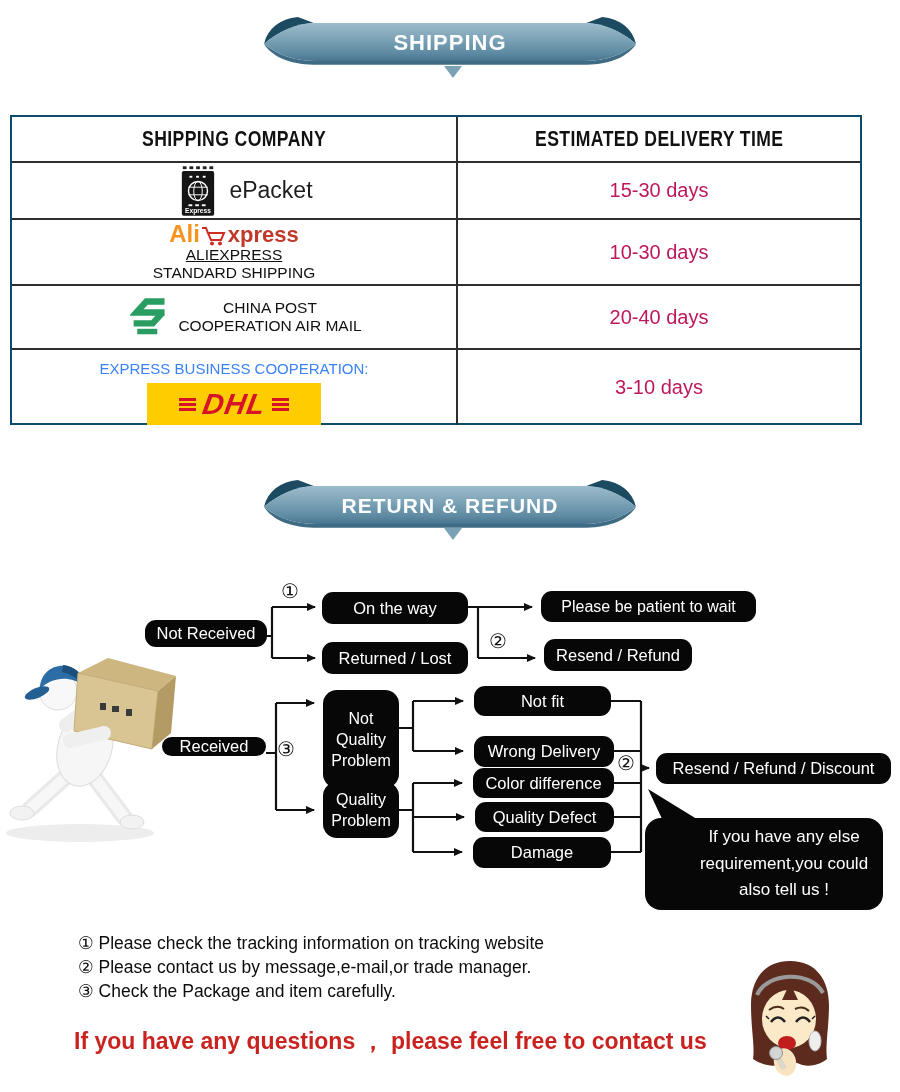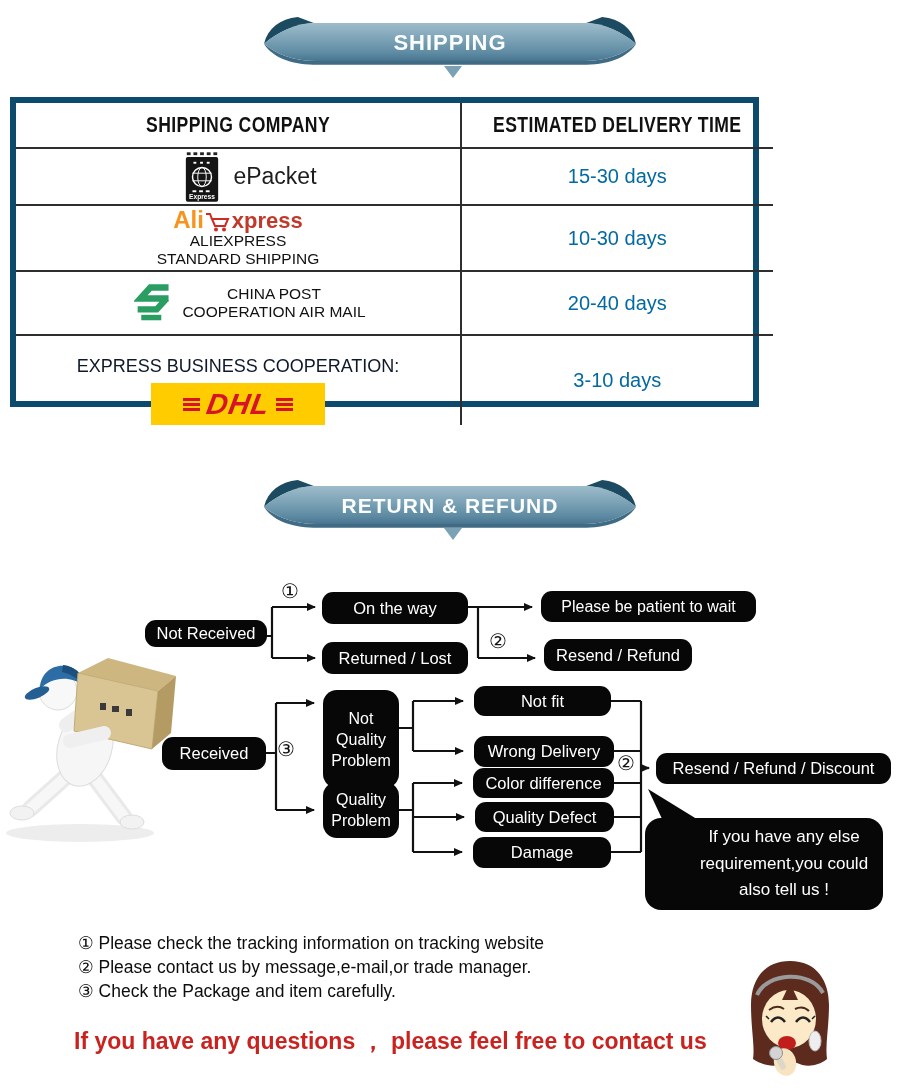--- a/index.html
+++ b/index.html
@@ -9,38 +9,38 @@
   
   .ribbon{position:absolute;width:388px;height:52px;}
   .ribbon svg{position:absolute;left:0;top:0;}
   .ribbon-label{position:absolute;left:0;top:6px;right:0;bottom:0;display:flex;
     align-items:center;justify-content:center;color:#fbfdfe;font-weight:bold;
     font-size:22px;letter-spacing:1px;}
   .down-tri{position:absolute;width:0;height:0;border-left:9px solid transparent;
     border-right:9px solid transparent;border-top:12px solid #7ba1b5;}
 
   
-  .ship-table{position:absolute;left:10px;top:97px;width:749px;height:310px;
-    border:6px solid #0c4a6e;box-sizing:border-box;display:grid;
+  .ship-table{position:absolute;left:10px;top:115px;width:852px;height:310px;
+    border:2px solid #0c4a6e;box-sizing:border-box;display:grid;
     grid-template-columns:446px 1fr;grid-template-rows:46px 57px 66px 64px 1fr;}
   .cell{border-right:2px solid #2e2e2e;border-bottom:2px solid #2e2e2e;
     display:flex;align-items:center;justify-content:center;box-sizing:border-box;}
   .cell.last-col{border-right:none;}
   .cell.last-row{border-bottom:none;}
   .hdr{font-weight:bold;font-size:22px;letter-spacing:0.5px;display:inline-block;
     transform:scaleX(0.8);white-space:nowrap;}
-  .days{font-size:20px;color:#0369a1;}
+  .days{font-size:20px;color:#be185d;}
   .company-col{flex-direction:column;}
   .logo-row{display:flex;align-items:center;gap:12px;margin-left:24px;}
   .epacket-label{font-size:23px;color:#1d1d1d;}
   .ali-brand{display:flex;align-items:flex-end;gap:1px;line-height:1;}
   .ali-txt{font-weight:bold;font-size:24px;color:#f7941d;}
   .xpress-txt{font-weight:bold;font-size:22px;color:#c0392b;}
   .sub-line{font-size:15.5px;color:#111;line-height:18px;text-align:center;}
-  .dhl-caption{font-size:18px;color:#0f172a;margin-top:12px;}
+  .dhl-caption{font-size:15px;color:#3b82f6;margin-top:2px;}
   .dhl-logo{width:174px;height:42px;background:#ffcc00;display:flex;align-items:center;
     justify-content:center;gap:7px;margin-top:6px;}
   .dhl-word{font-weight:bold;font-style:italic;font-size:29px;color:#d61328;
     letter-spacing:1px;transform:skewX(-10deg);line-height:1;}
   .dhl-bars{width:17px;height:13px;background:linear-gradient(#d61328 0 3px,transparent 3px 5px,
     #d61328 5px 8px,transparent 8px 10px,#d61328 10px 13px);}
 
   
   .flow{position:absolute;left:0;top:555px;width:900px;height:370px;}
   .flow svg.connectors{position:absolute;left:0;top:0;}
@@ -123,21 +123,21 @@
       <div class="ali-brand">
         <span class="ali-txt">Ali</span>
         <svg width="26" height="22" viewBox="0 0 26 22">
           <path d="M1,4 h4 l2,5" fill="none" stroke="#cf2b20" stroke-width="2"></path>
           <path d="M7,9 h16 l-3,7 h-10 z" fill="none" stroke="#cf2b20" stroke-width="2"></path>
           <circle cx="11" cy="19.5" r="2" fill="#cf2b20"></circle>
             <circle cx="19" cy="19.5" r="2" fill="#cf2b20"></circle>
         </svg>
         <span class="xpress-txt">xpress</span>
       </div>
-      <div class="sub-line" style="">ALIEXPRESS</div>
+      <div class="sub-line" style="text-decoration:underline;">ALIEXPRESS</div>
       <div class="sub-line">STANDARD SHIPPING</div>
     </div>
     <div class="cell last-col">
       <span class="days">10-30 days</span>
     </div>
 
     <div class="cell">
       <div class="logo-row" style="gap:8px;">
         <svg width="40" height="46" viewBox="0 0 44 46">
           <path d="M38,6 H18 L7,18 H38 M36,18 L25,30 H4" fill="none" stroke="#2a9d63" stroke-width="7" stroke-linejoin="miter"></path>
@@ -236,21 +236,21 @@
         <path d="M642,213 H649" marker-end="url(#arw)"></path>
       </g>
       <polygon points="648,234 663,266 700,266" fill="#070707"></polygon>
     </svg>
 
     <div class="flowbox" style="left:145px;top:65px;width:122px;height:27px;">Not Received</div>
     <div class="flowbox" style="left:322px;top:37px;width:146px;height:32px;">On the way</div>
     <div class="flowbox" style="left:322px;top:87px;width:146px;height:32px;">Returned / Lost</div>
     <div class="flowbox" style="left:541px;top:36px;width:215px;height:31px;font-size:16px;">Please be patient to wait</div>
     <div class="flowbox" style="left:544px;top:84px;width:148px;height:32px;">Resend / Refund</div>
-    <div class="flowbox" style="left:162px;top:182px;width:104px;height:33px;">Received</div>
+    <div class="flowbox" style="left:162px;top:182px;width:104px;height:19px;">Received</div>
     <div class="flowbox big" style="left:323px;top:135px;width:76px;height:98px;">Not
 Quality
 Problem</div>
     <div class="flowbox big" style="left:323px;top:227px;width:76px;height:56px;">Quality
 Problem</div>
     <div class="flowbox" style="left:474px;top:131px;width:137px;height:30px;">Not fit</div>
     <div class="flowbox" style="left:474px;top:181px;width:140px;height:31px;">Wrong Delivery</div>
     <div class="flowbox" style="left:473px;top:213px;width:141px;height:30px;">Color difference</div>
     <div class="flowbox" style="left:475px;top:247px;width:139px;height:30px;">Quality Defect</div>
     <div class="flowbox" style="left:473px;top:282px;width:138px;height:31px;text-align:center;">Damage</div>

